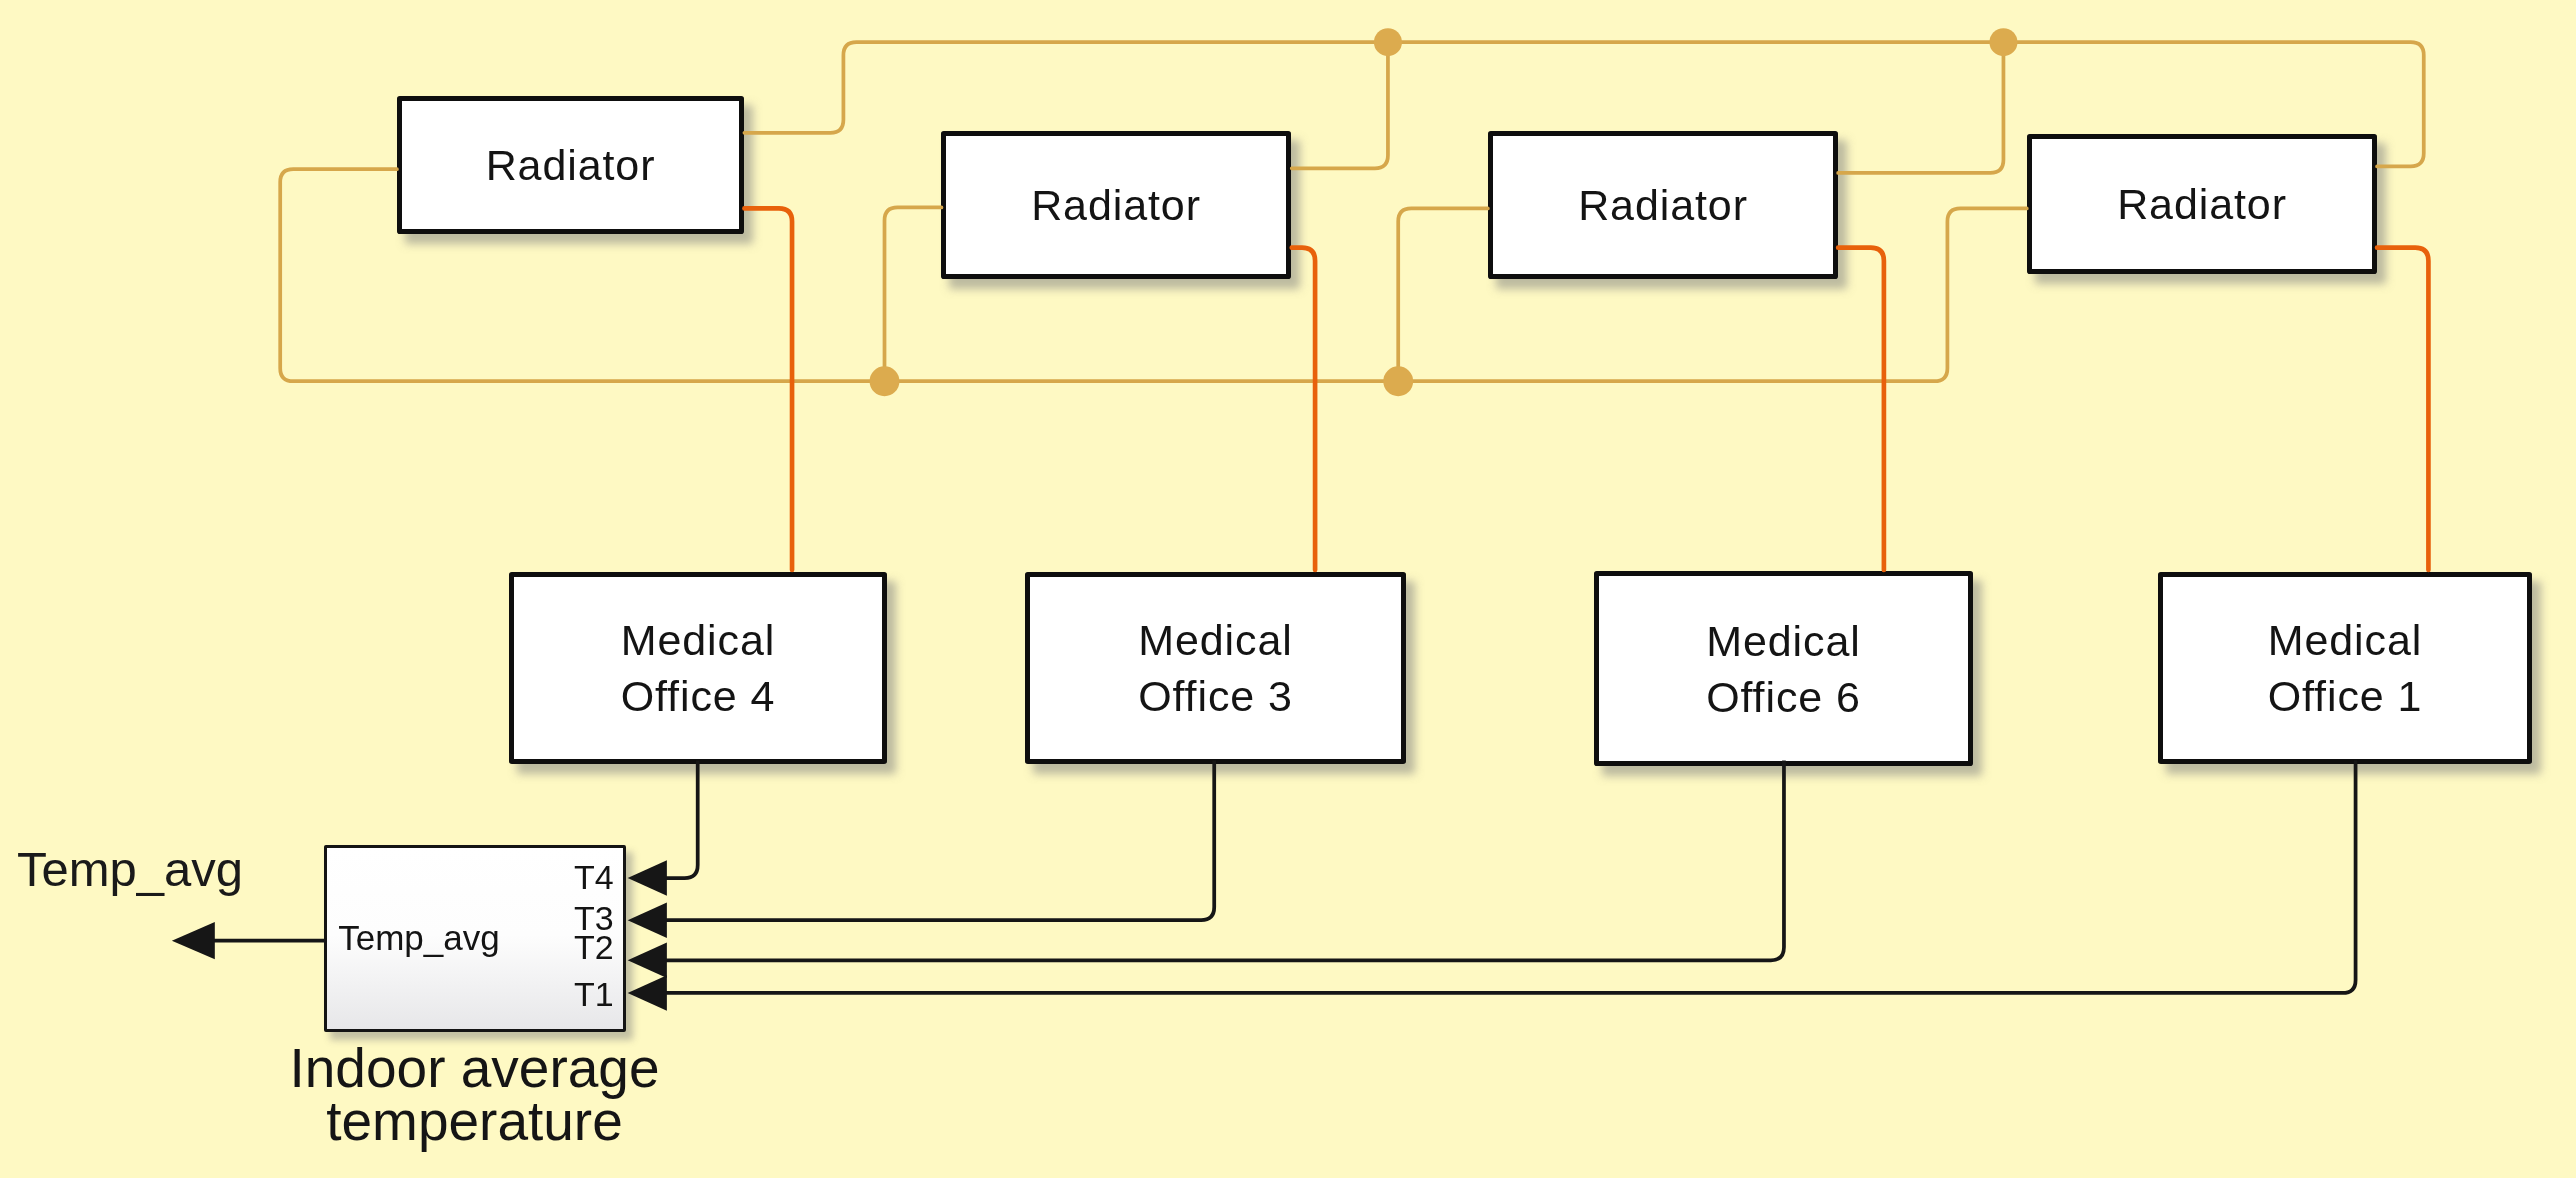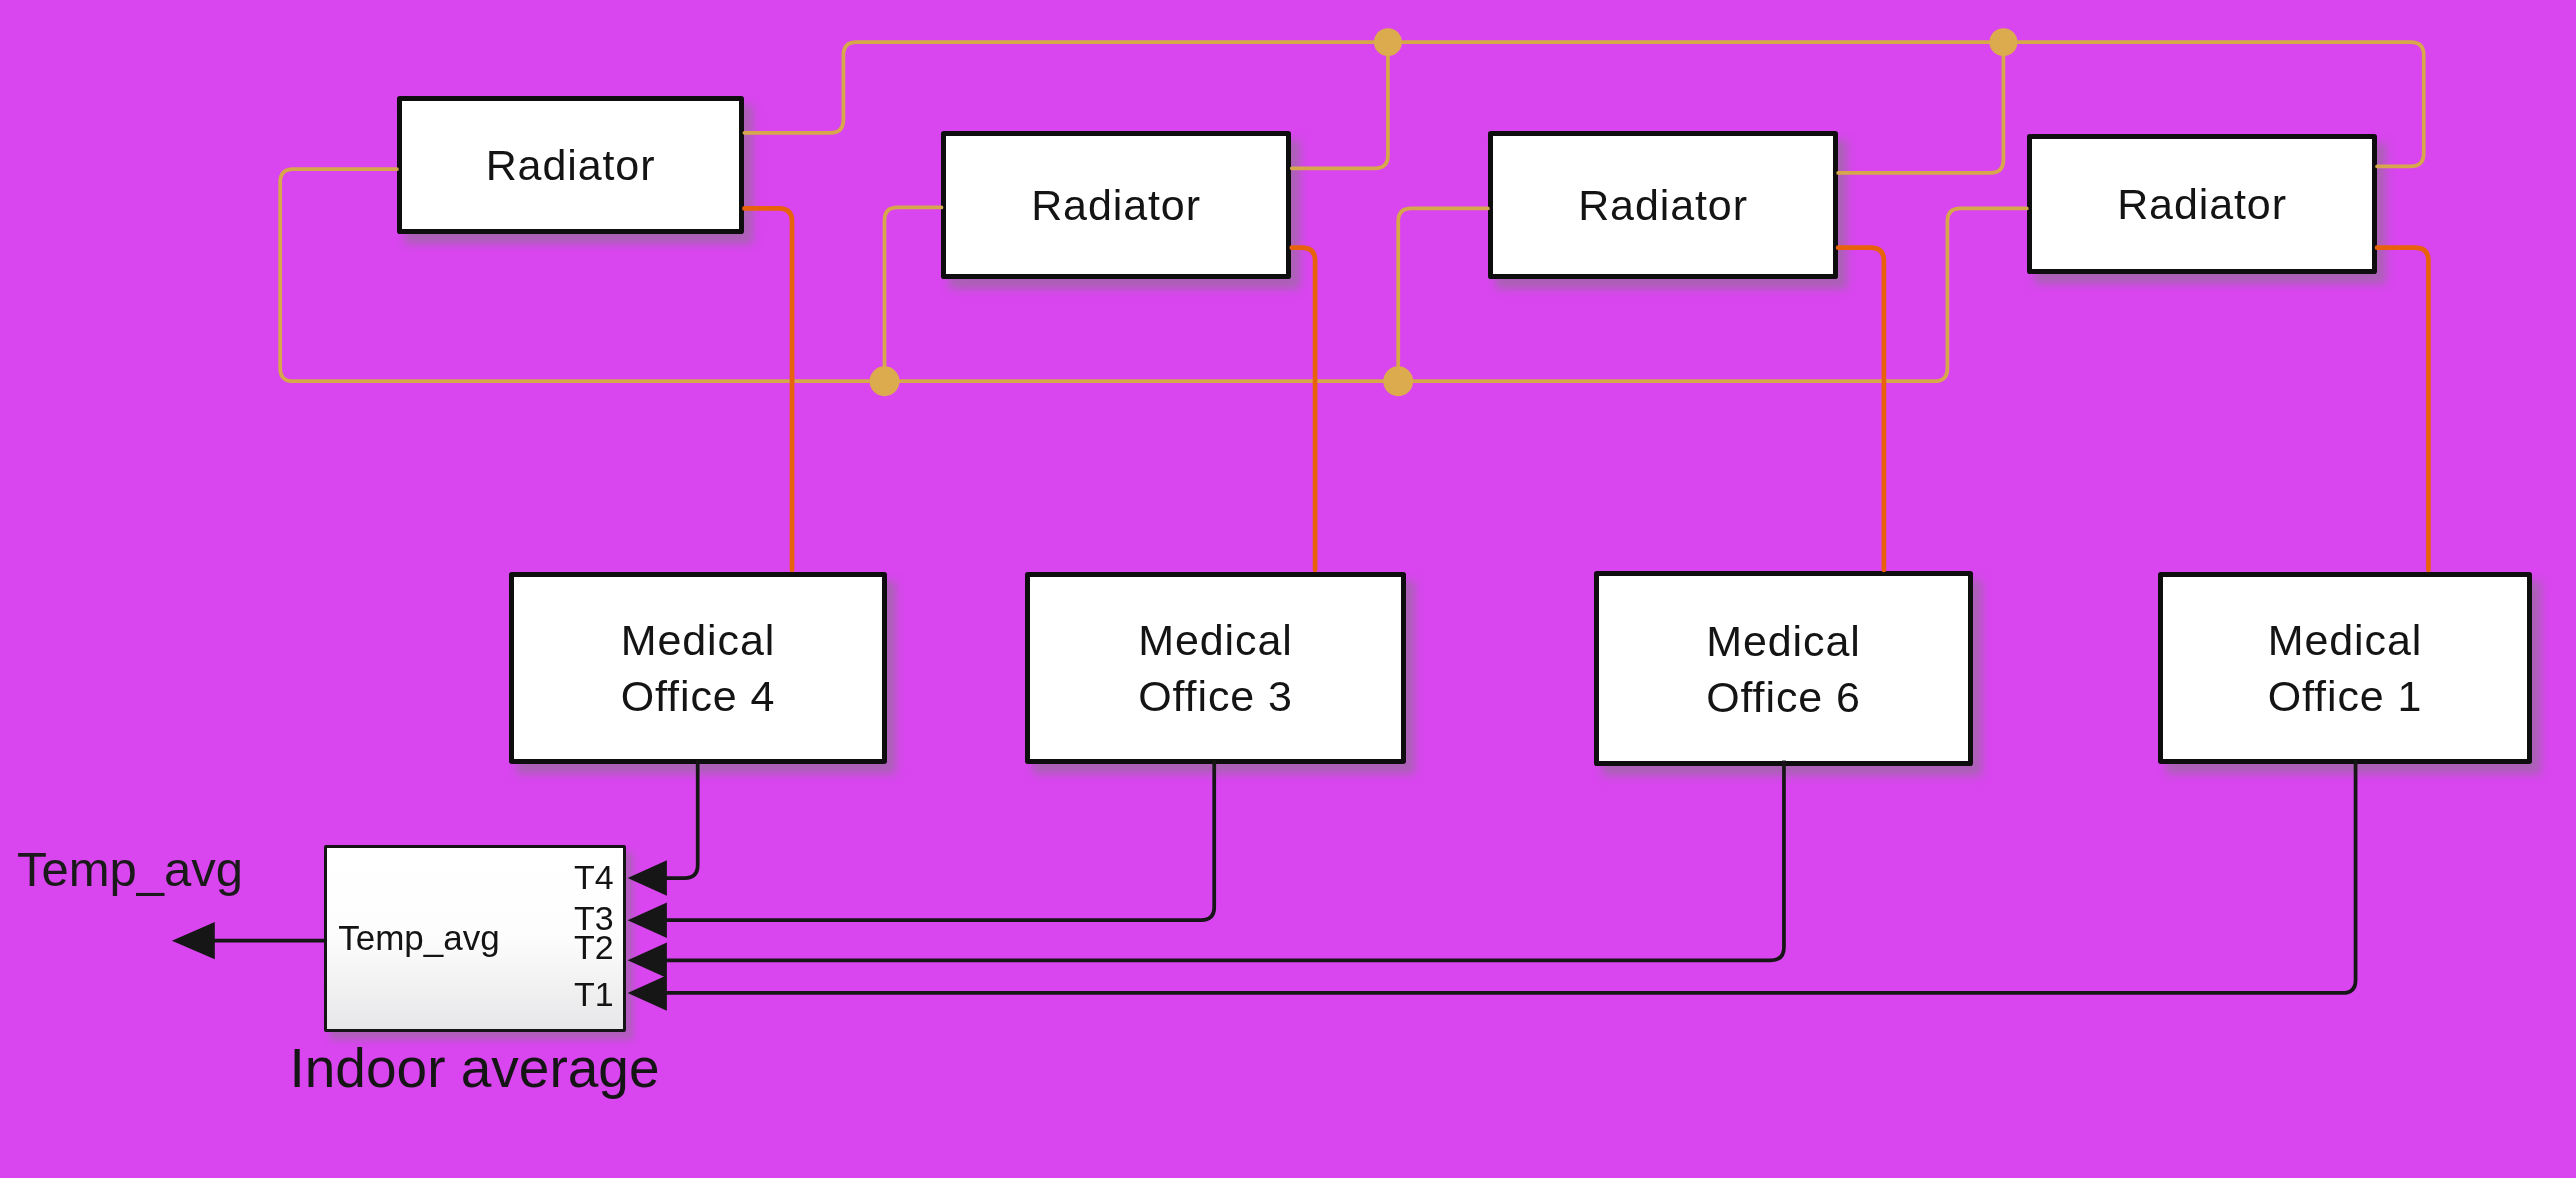--- a/index.html
+++ b/index.html
@@ -4,21 +4,21 @@
 <style>
   html, body {
     margin: 0;
     padding: 0;
     background: #ffffff;
   }
   #canvas {
     position: relative;
     width: 2576px;
     height: 1179px;
-    background: #d946ef;
+    background: #fef9c3;
     overflow: hidden;
     font-family: "Liberation Sans", sans-serif;
   }
   #wires {
     position: absolute;
     left: 0; top: 0;
     width: 2576px;
     height: 1179px;
     z-index: 3;
     pointer-events: none;
@@ -185,16 +185,17 @@
     <span id="avg-inner-label">Temp_avg</span>
     <span class="port-label" id="port-t4">T4</span>
     <span class="port-label" id="port-t3">T3</span>
     <span class="port-label" id="port-t2">T2</span>
     <span class="port-label" id="port-t1">T1</span>
   </div>
 
   <div id="signal-label">Temp_avg</div>
   <div id="block-caption">
     <div>Indoor average</div>
+    <div>temperature</div>
   </div>
 
 </div>
 
 
 </body></html>

